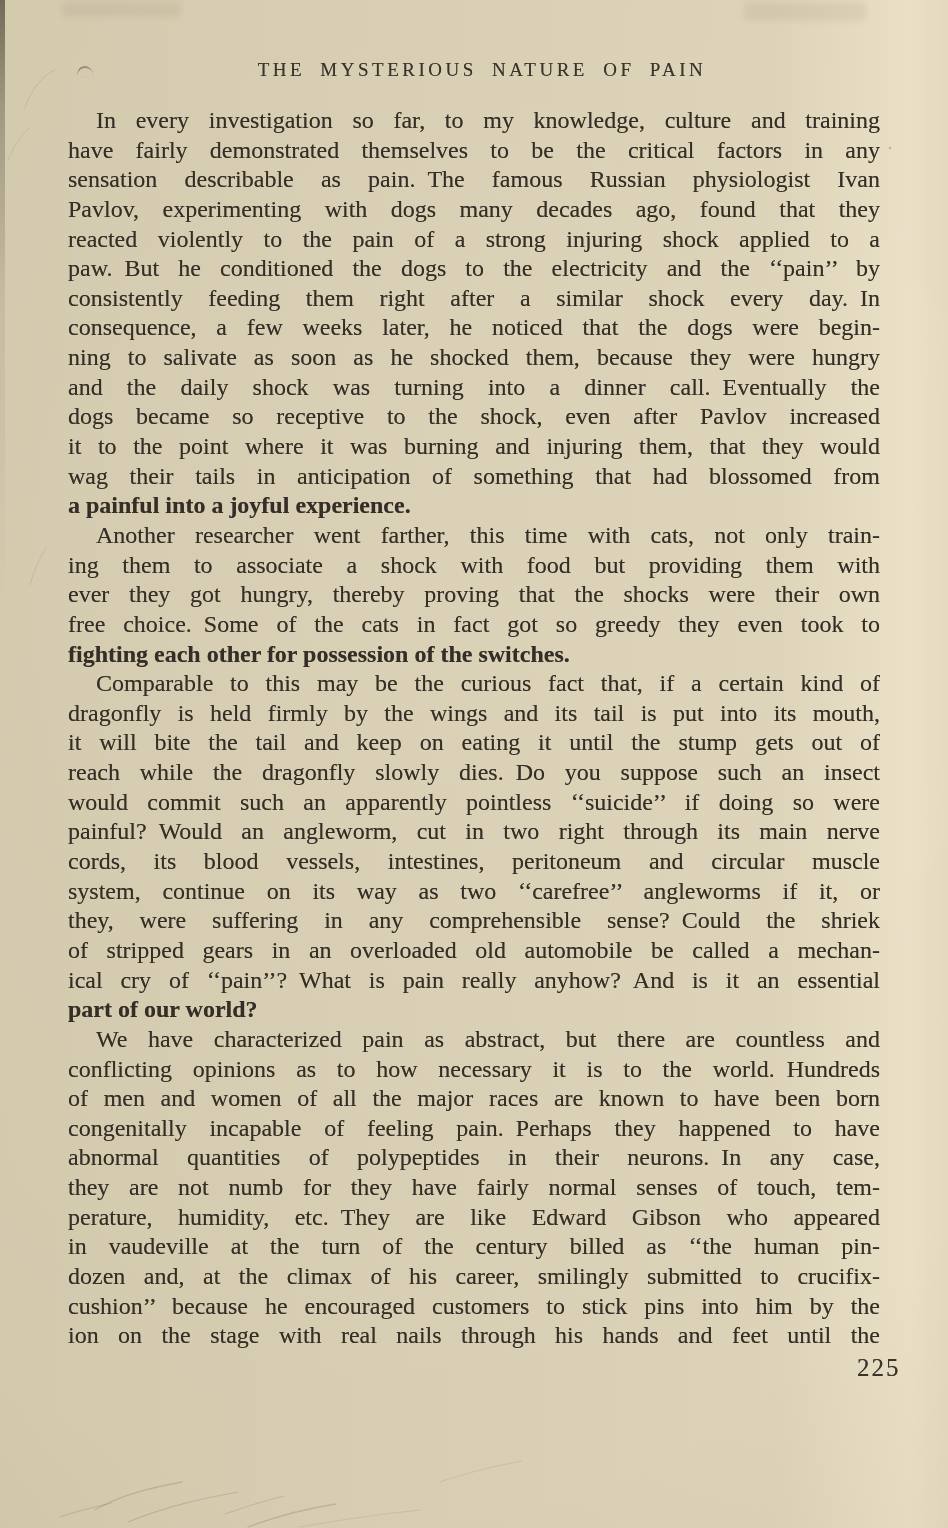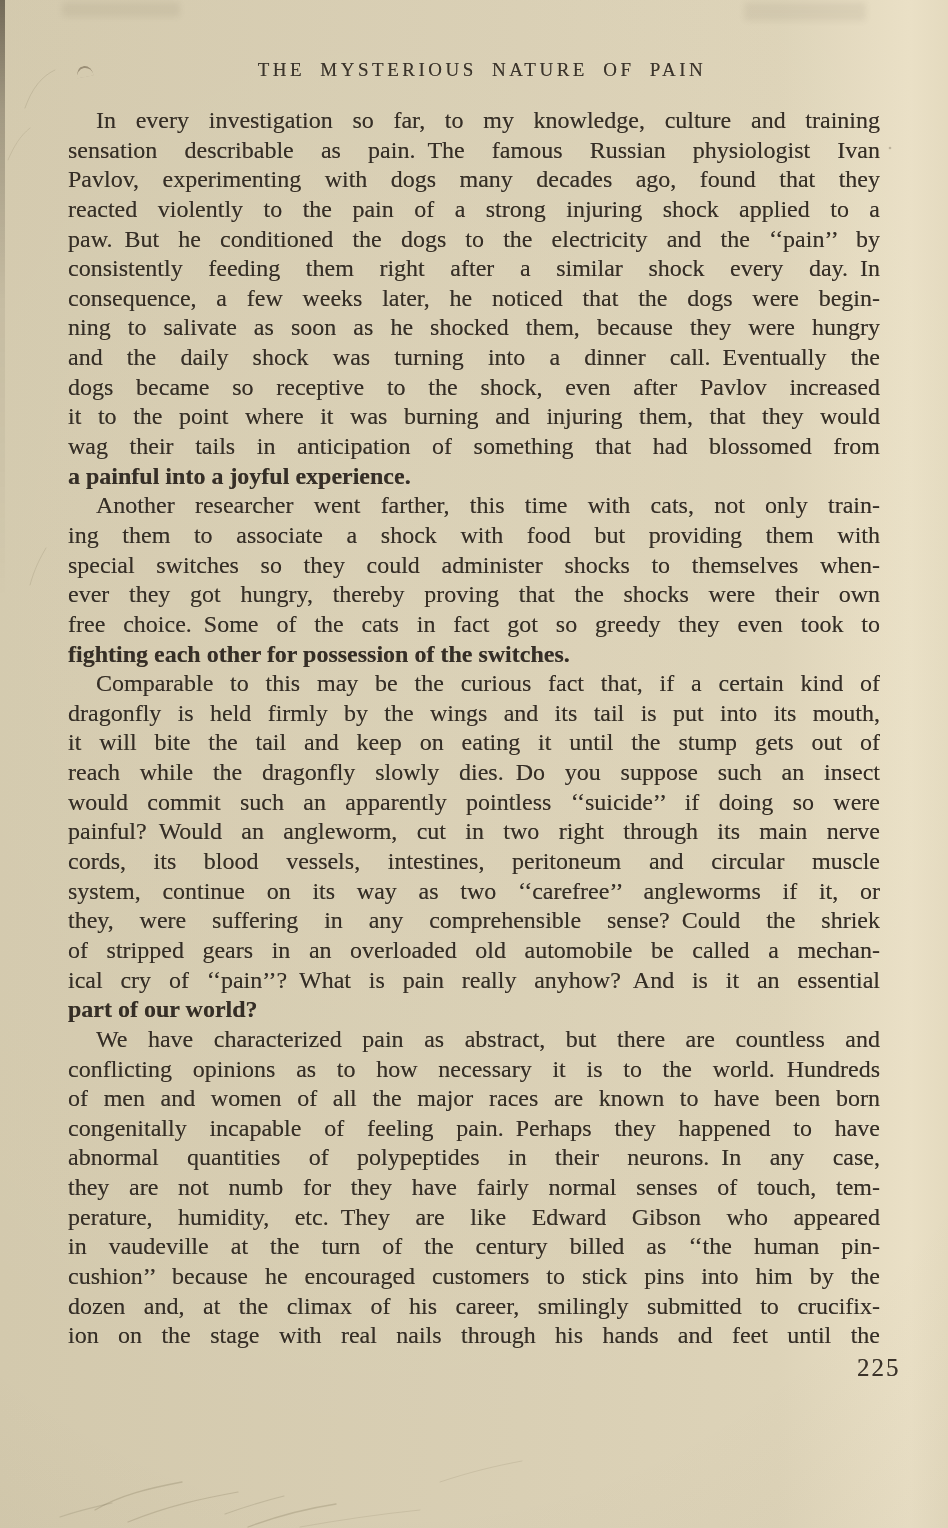--- a/index.html
+++ b/index.html
@@ -77,35 +77,35 @@
 
   <div class="smudge tl"></div>
   <div class="smudge tr"></div>
 
   <div class="pen-mark"></div>
 
   <div class="running-head">THE MYSTERIOUS NATURE OF PAIN</div>
 
   <div class="textblock" id="textblock">
       <div class="line first">In every investigation so far, to my knowledge, culture and training</div>
+      <div class="line">have fairly demonstrated themselves to be the critical factors in any</div>
       <div class="line">sensation describable as pain. The famous Russian physiologist Ivan</div>
       <div class="line">Pavlov, experimenting with dogs many decades ago, found that they</div>
       <div class="line">reacted violently to the pain of a strong injuring shock applied to a</div>
       <div class="line">paw. But he conditioned the dogs to the electricity and the ‘‘pain’’ by</div>
       <div class="line">consistently feeding them right after a similar shock every day. In</div>
       <div class="line">consequence, a few weeks later, he noticed that the dogs were begin-</div>
       <div class="line">ning to salivate as soon as he shocked them, because they were hungry</div>
       <div class="line">and the daily shock was turning into a dinner call. Eventually the</div>
       <div class="line">dogs became so receptive to the shock, even after Pavlov increased</div>
       <div class="line">it to the point where it was burning and injuring them, that they would</div>
       <div class="line">wag their tails in anticipation of something that had blossomed from</div>
       <div class="line lastline">a painful into a joyful experience.</div>
       <div class="line first">Another researcher went farther, this time with cats, not only train-</div>
       <div class="line">ing them to associate a shock with food but providing them with</div>
-      <div class="line">special switches so they could administer shocks to themselves when-</div>
       <div class="line">ever they got hungry, thereby proving that the shocks were their own</div>
       <div class="line">free choice. Some of the cats in fact got so greedy they even took to</div>
       <div class="line lastline">fighting each other for possession of the switches.</div>
       <div class="line first">Comparable to this may be the curious fact that, if a certain kind of</div>
       <div class="line">dragonfly is held firmly by the wings and its tail is put into its mouth,</div>
       <div class="line">it will bite the tail and keep on eating it until the stump gets out of</div>
       <div class="line">reach while the dragonfly slowly dies. Do you suppose such an insect</div>
       <div class="line">would commit such an apparently pointless ‘‘suicide’’ if doing so were</div>
       <div class="line">painful? Would an angleworm, cut in two right through its main nerve</div>
       <div class="line">cords, its blood vessels, intestines, peritoneum and circular muscle</div>
@@ -115,22 +115,22 @@
       <div class="line">ical cry of ‘‘pain’’? What is pain really anyhow? And is it an essential</div>
       <div class="line lastline">part of our world?</div>
       <div class="line first">We have characterized pain as abstract, but there are countless and</div>
       <div class="line">conflicting opinions as to how necessary it is to the world. Hundreds</div>
       <div class="line">of men and women of all the major races are known to have been born</div>
       <div class="line">congenitally incapable of feeling pain. Perhaps they happened to have</div>
       <div class="line">abnormal quantities of polypeptides in their neurons. In any case,</div>
       <div class="line">they are not numb for they have fairly normal senses of touch, tem-</div>
       <div class="line">perature, humidity, etc. They are like Edward Gibson who appeared</div>
       <div class="line">in vaudeville at the turn of the century billed as ‘‘the human pin-</div>
+      <div class="line">dozen and, at the climax of his career, smilingly submitted to crucifix-</div>
       <div class="line">cushion’’ because he encouraged customers to stick pins into him by the</div>
-      <div class="line">dozen and, at the climax of his career, smilingly submitted to crucifix-</div>
       <div class="line">ion on the stage with real nails through his hands and feet until the</div>
     </div>
 
   <div class="page-number">225</div>
 
   <svg class="scratches" width="948" height="1528" viewBox="0 0 948 1528">
     <g fill="none" stroke="#857a5e" stroke-linecap="round">
       <path d="M 95 1510 C 120 1495, 150 1488, 182 1482" stroke-width="1.3" opacity="0.30"></path>
       <path d="M 128 1522 C 170 1505, 205 1498, 238 1492" stroke-width="1.2" opacity="0.28"></path>
       <path d="M 225 1514 C 250 1505, 268 1500, 284 1496" stroke-width="1.1" opacity="0.25"></path>

